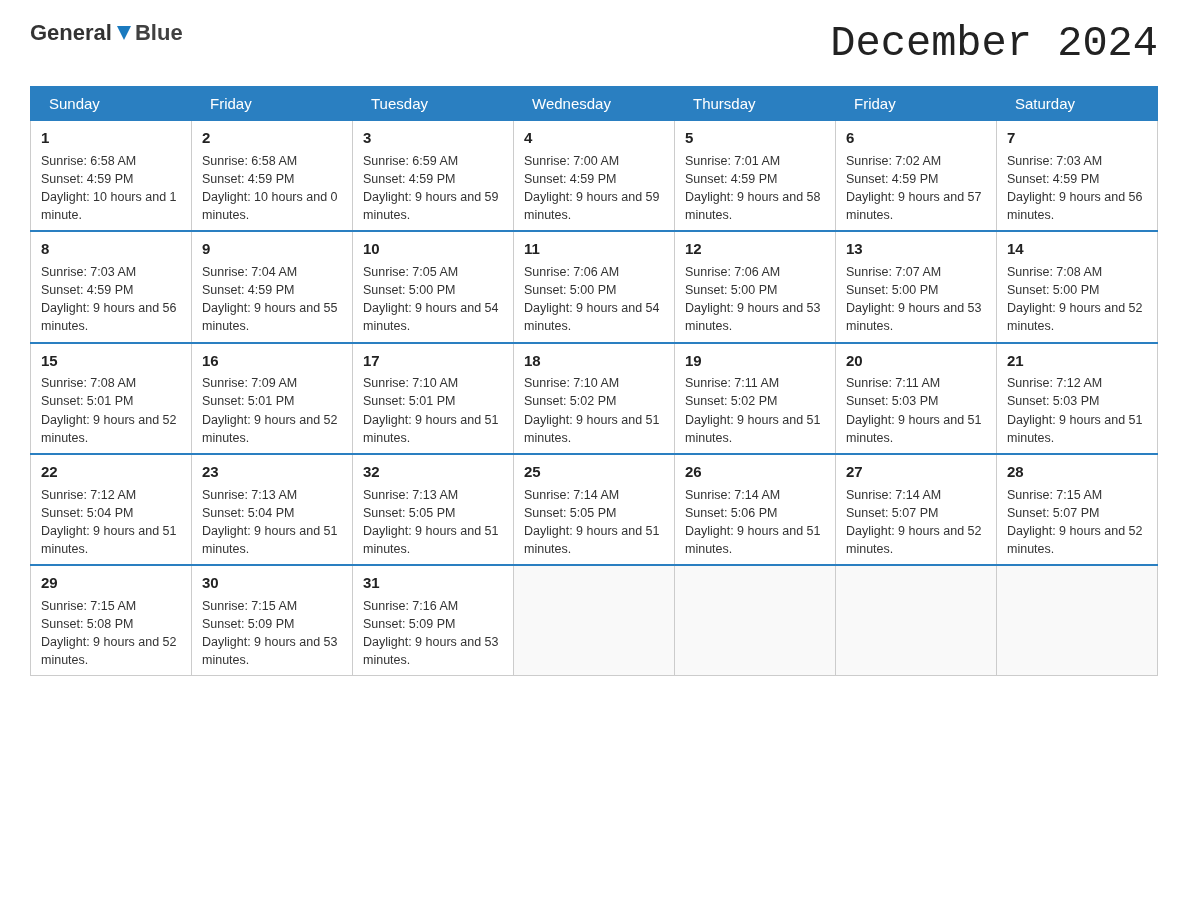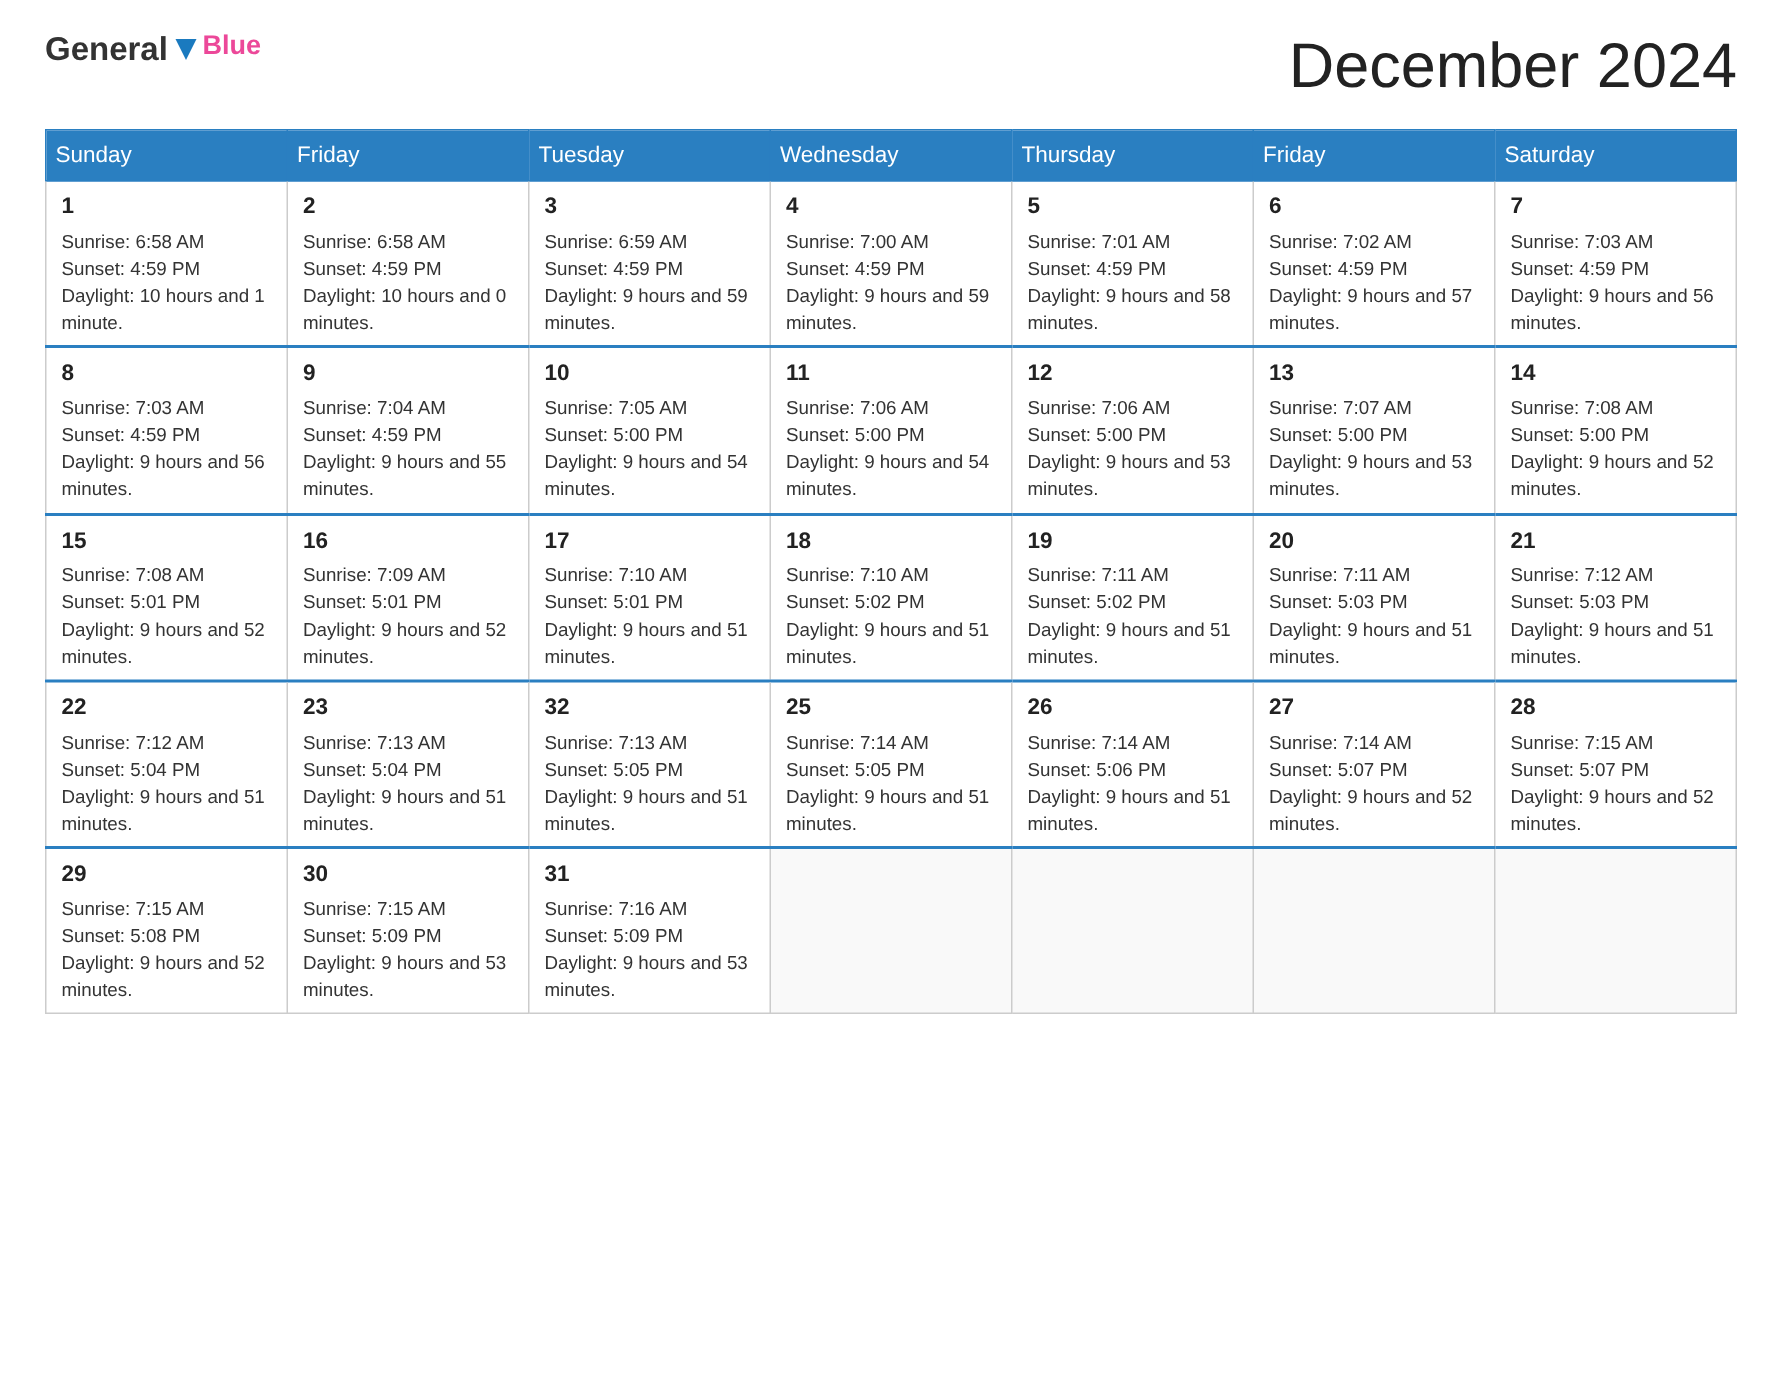--- a/index.html
+++ b/index.html
@@ -15,58 +15,58 @@
       justify-content: space-between;
       align-items: flex-start;
       margin-bottom: 18px;
     }
     .logo-text-general {
       font-size: 22px;
       font-weight: bold;
       color: #333;
     }
     .logo-text-blue {
-      font-size: 18px;
+      font-size: 22px;
       font-weight: bold;
-      color: #ec4899;
+      color: #404040;
     }
     .logo-wrapper {
       display: flex;
       flex-direction: row;
       align-items: flex-start;
     }
     .logo-line1 {
       display: flex;
       align-items: center;
     }
     .title-block {
       text-align: right;
     }
     .month-title {
       font-size: 42px;
       font-weight: normal;
       color: #222;
-      font-family: Liberation Sans, sans-serif;
+      font-family: Liberation Mono, monospace;
     }
     .subtitle {
       font-size: 18px;
       color: #444;
       font-family: Georgia, serif;
     }
     .calendar {
       width: 100%;
       border-collapse: collapse;
       table-layout: fixed;
     }
     .calendar thead tr th {
       background: #2a7fc1;
       color: #fff;
       font-size: 15px;
       font-weight: normal;
-      padding: 8px 6px;
+      padding: 8px 18px;
       text-align: left;
       border: 1px solid #2a7fc1;
     }
     .calendar tbody tr td {
       border: 1px solid #ccc;
       vertical-align: top;
       padding: 6px 10px;
       font-size: 12.5px;
       color: #333;
       line-height: 1.45;

